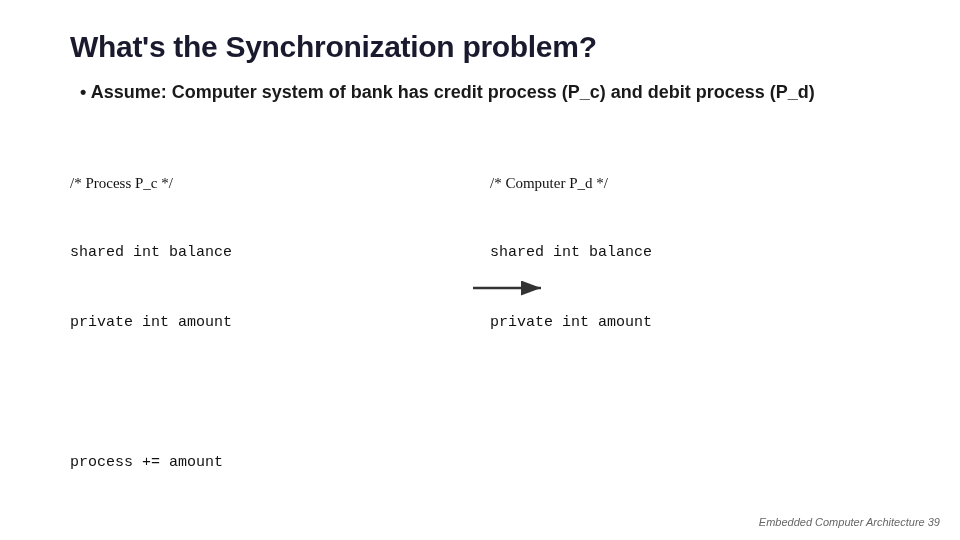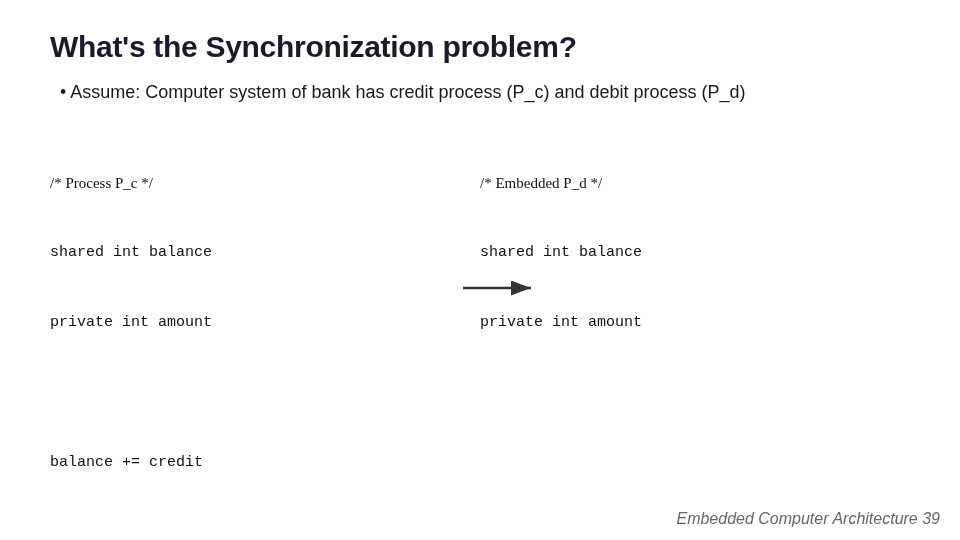--- a/index.html
+++ b/index.html
@@ -9,37 +9,38 @@
       height: 540px;
       background: #ffffff;
       font-family: Arial, Helvetica, sans-serif;
       overflow: hidden;
       position: relative;
     }
 
     .slide {
       width: 960px;
       height: 540px;
-      padding: 30px 50px 20px 50px;
+      padding: 30px 50px 20px 70px;
       position: relative;
     }
 
     .title {
       font-size: 30px;
       font-weight: bold;
       color: #1a1a2e;
       margin-bottom: 18px;
       letter-spacing: -0.3px;
     }
 
     .bullet-point {
       font-size: 18px;
       color: #1a1a1a;
       margin-bottom: 22px;
       padding-left: 10px;
+      font-weight: bold;
     }
 
     .bullet-point::before {
       content: '• ';
     }
 
     .code-block {
       font-family: 'Courier New', Courier, monospace;
       font-size: 15px;
       color: #111;
@@ -69,21 +70,21 @@
       position: absolute;
       left: 48%;
       top: 148px;
       z-index: 10;
     }
 
     .footer-text {
       position: absolute;
       bottom: 12px;
       right: 20px;
-      font-size: 16px;
+      font-size: 11px;
       color: #666;
       font-style: italic;
     }
 
     .code-line {
       display: block;
     }
   </style>
 </head>
 <body>
@@ -95,41 +96,41 @@
   <p class="bullet-point">Assume: Computer system of bank has credit process (P_c) and debit process (P_d)</p>
 
   <div class="code-columns">
 
     <div class="process-block">
       <div class="code-block">
         <span class="code-line comment">/* Process P_c */</span>
         <span class="code-line"><span>shared int balance</span></span>
         <span class="code-line"><span>private int amount</span></span>
         <span class="code-line">&nbsp;</span>
-        <span class="code-line">balance += credit</span>
+        <span class="code-line">process += amount</span>
         <span class="code-line">&nbsp;</span>
         
         
         
         
       </div>
     </div>
 
     <svg class="arrow-svg" width="80" height="30" viewBox="0 0 80 30">
       <defs>
         <marker id="arrowhead" markerWidth="8" markerHeight="6" refX="8" refY="3" orient="auto">
           <polygon points="0 0, 8 3, 0 6" fill="#333"></polygon>
         </marker>
       </defs>
       <line x1="0" y1="15" x2="68" y2="15" stroke="#333" stroke-width="2.5" marker-end="url(#arrowhead)"></line>
     </svg>
 
     <div class="process-block">
       <div class="code-block">
-        <span class="code-line comment">/* Embedded P_d */</span>
+        <span class="code-line comment">/* Computer P_d */</span>
         <span class="code-line"><span>shared int balance</span></span>
         <span class="code-line"><span>private int amount</span></span>
         <span class="code-line">&nbsp;</span>
         <span class="code-line">&nbsp;</span>
         
         
         
         
       </div>
     </div>

